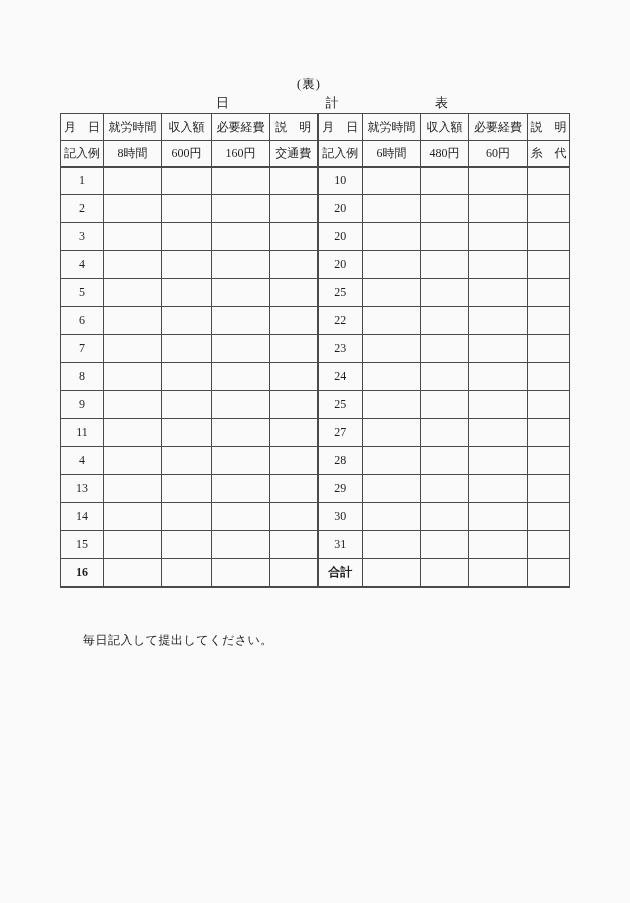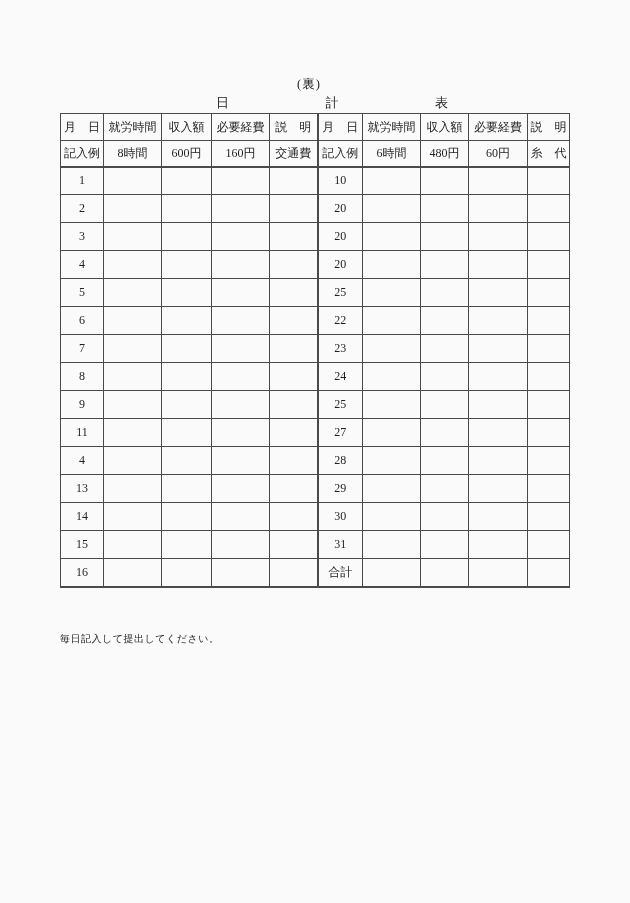--- a/index.html
+++ b/index.html
@@ -54,28 +54,29 @@
   table.tally th:nth-child(6), table.tally td:nth-child(6) {
     border-left-width: 2px;
   }
   
   table.tally thead tr.example-row th {
     border-bottom-width: 2px;
   }
   
   table.tally tbody tr:last-child td {
     border-bottom-width: 2px;
+    font-weight: bold;
   }
   table.tally thead tr.header-row { height: 27px; margin-top: 48px; }
   table.tally thead tr.example-row { height: 26px; }
   table.tally tbody tr { height: 28px; }
   .footer-note {
     position: absolute;
-    top: 632px; left: 60px;
-    font-size: 10px;
+    top: 632px; left: 83px;
+    font-size: 12px;
     letter-spacing: 0.5px;
   }
 </style>
 </head>
 <body>
 
 <div class="page">
 
   <div class="back-label">(裏)</div>
 

